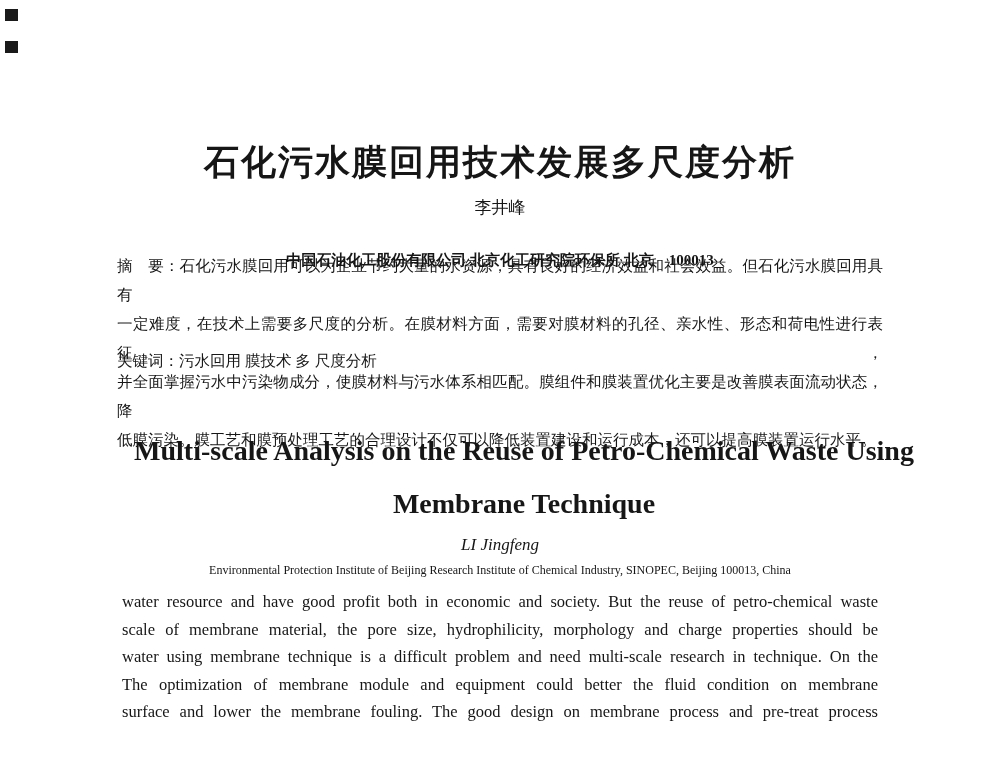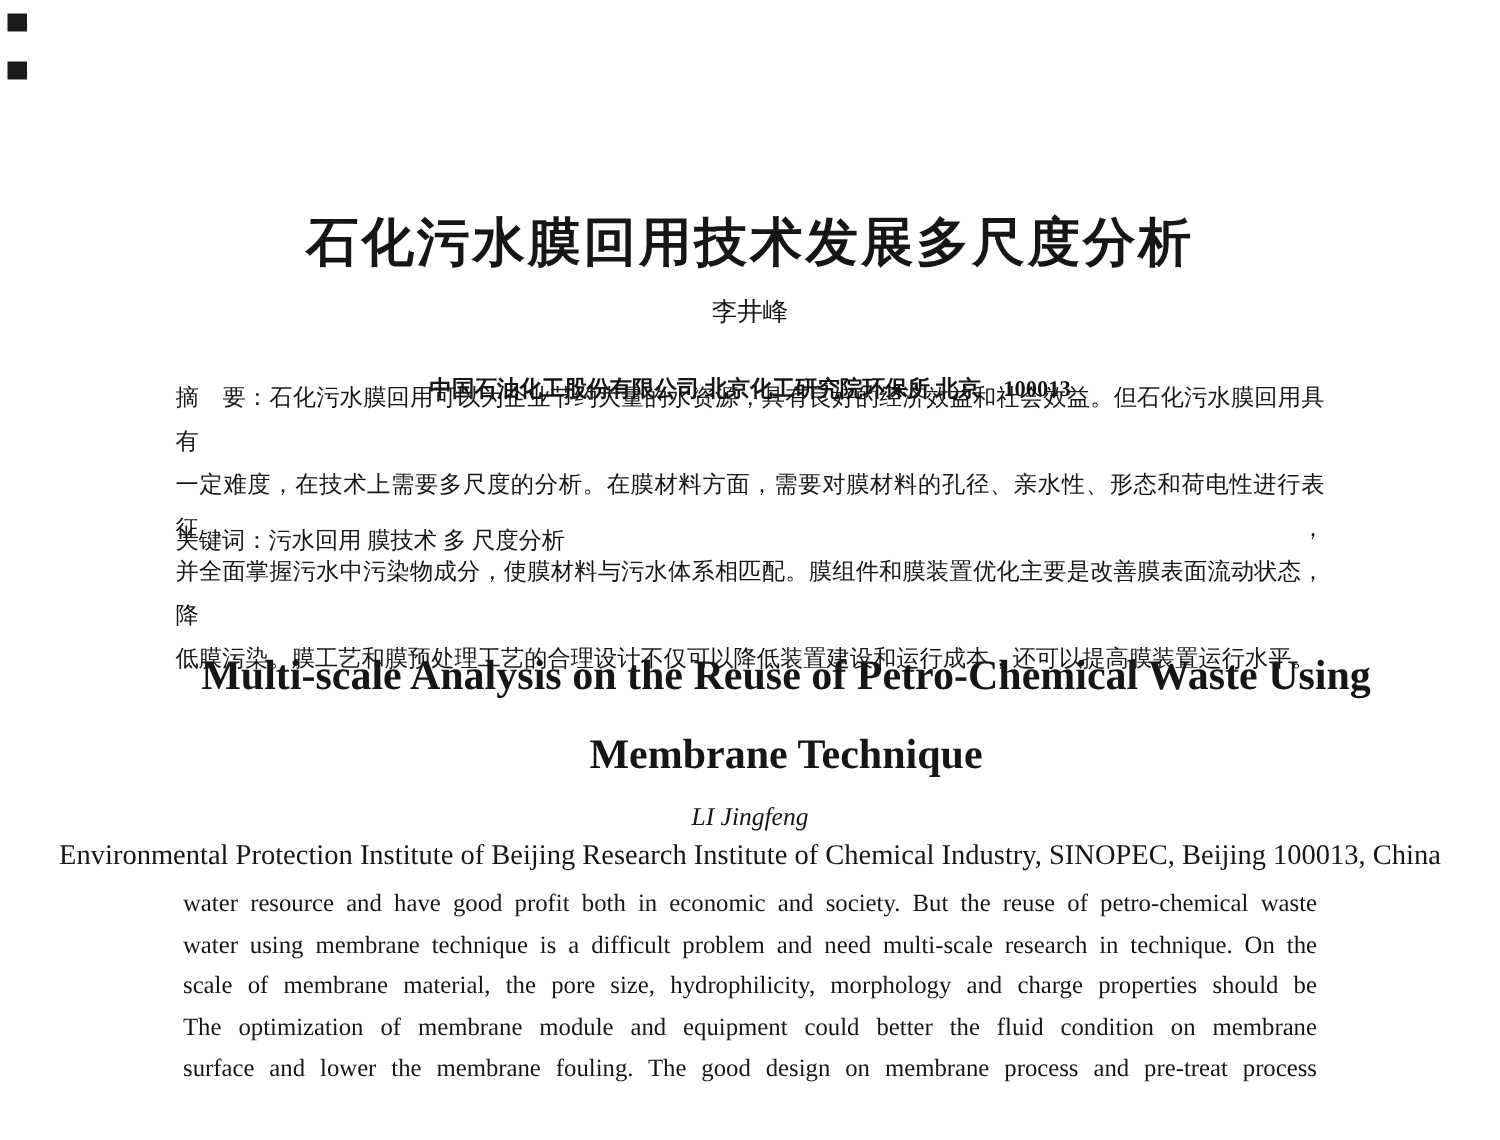--- a/index.html
+++ b/index.html
@@ -38,21 +38,21 @@
 
   
   .en-title {
     font-weight: bold; font-size: 28px; line-height: 28px;
     font-family: "Liberation Serif", serif;
     padding-left: 24px;
   }
   #en-title-1 { top: 437px; }
   #en-title-2 { top: 490px; }
   #en-author  { top: 534px; font-style: italic; font-size: 17px; line-height: 22px; }
-  #en-affil   { top: 562px; font-size: 19px; line-height: 17px; }
+  #en-affil   { top: 562px; font-size: 12px; line-height: 17px; }
 
   #en-abstract {
     left: 122px; width: 756px; top: 588px;
     font-size: 16.5px; line-height: 27.5px;
   }
 </style>
 </head>
 <body>
 
 <div class="scan-artifact" id="artifact-1"></div>
@@ -75,17 +75,17 @@
   <span class="lbl">关键词：</span><span>污水回用 膜技术 多 尺度分析</span>
 </div>
 
 <div class="abs centered en-title" id="en-title-1">Multi-scale Analysis on the Reuse of Petro-Chemical Waste Using</div>
 <div class="abs centered en-title" id="en-title-2">Membrane Technique</div>
 <div class="abs centered" id="en-author">LI Jingfeng</div>
 <div class="abs centered" id="en-affil">Environmental Protection Institute of Beijing Research Institute of Chemical Industry, SINOPEC, Beijing 100013, China</div>
 
 <div class="abs" id="en-abstract">
   <div class="just-line">water resource and have good profit both in economic and society. But the reuse of petro-chemical waste</div>
+  <div class="just-line">scale of membrane material, the pore size, hydrophilicity, morphology and charge properties should be</div>
   <div class="just-line">water using membrane technique is a difficult problem and need multi-scale research in technique. On the</div>
-  <div class="just-line">scale of membrane material, the pore size, hydrophilicity, morphology and charge properties should be</div>
   <div class="just-line">The optimization of membrane module and equipment could better the fluid condition on membrane</div>
   <div class="just-line">surface and lower the membrane fouling. The good design on membrane process and pre-treat process</div>
 </div>
 
 </body></html>

